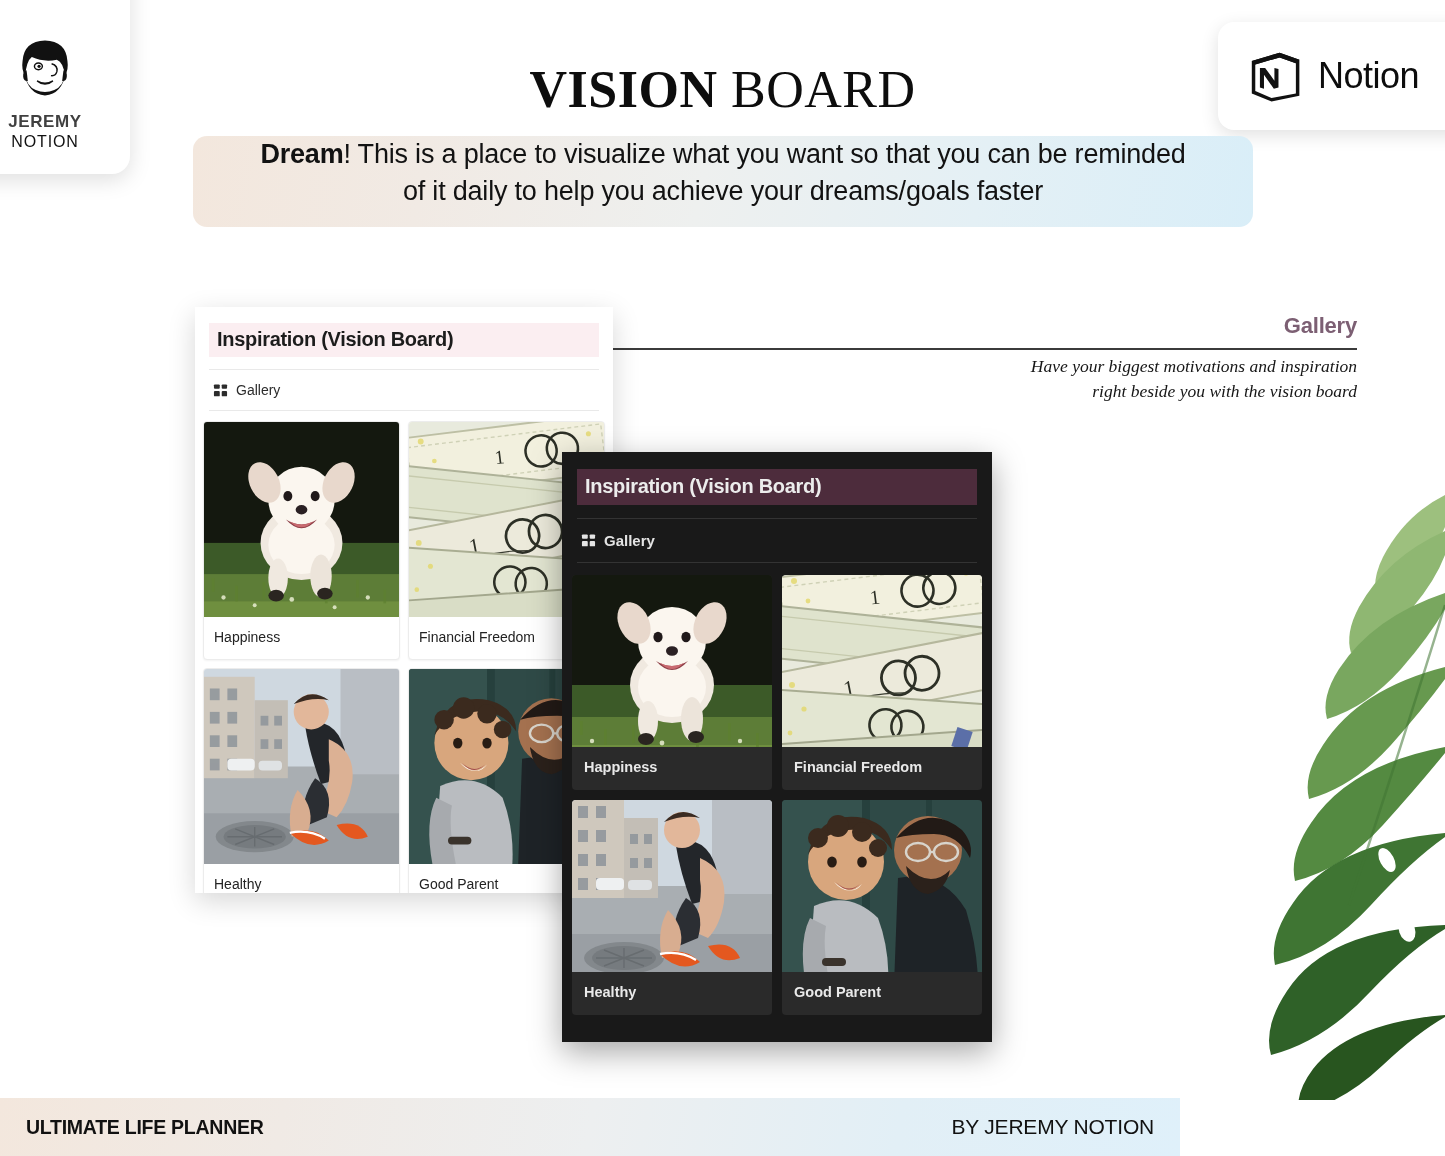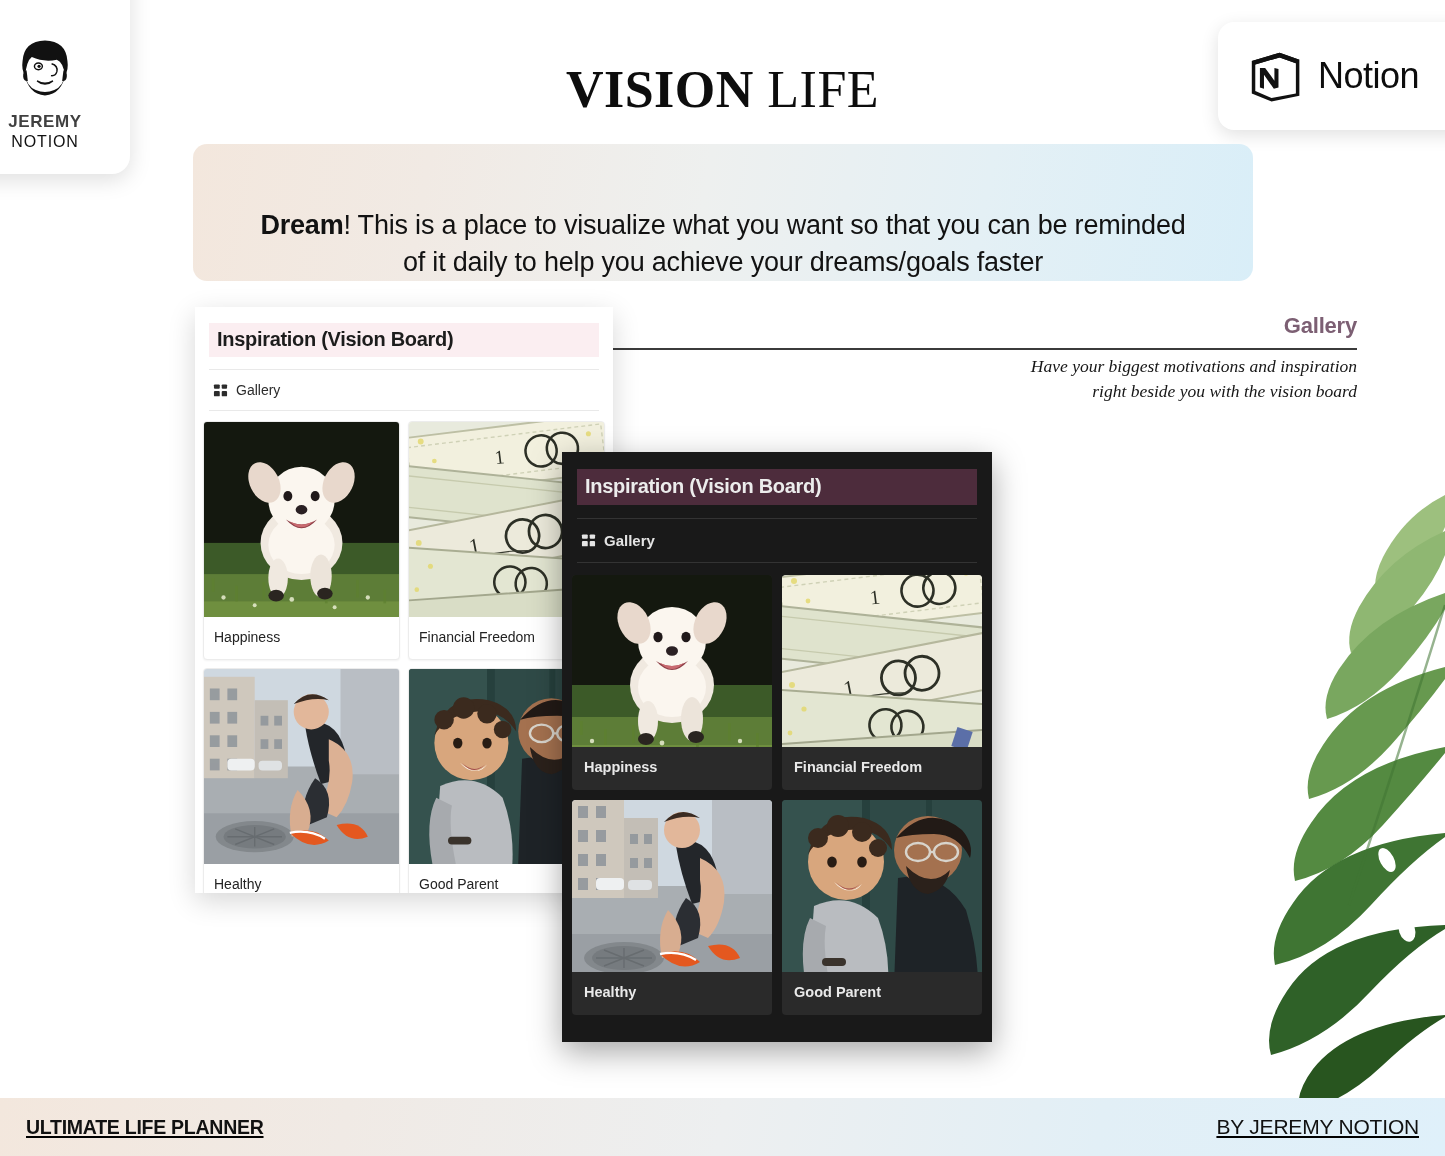--- a/index.html
+++ b/index.html
@@ -48,26 +48,26 @@
     background: #fff; border-radius: 16px;
     box-shadow: 0 5px 18px rgba(0,0,0,.12);
     display: flex; align-items: center; gap: 14px;
     padding-left: 28px;
   }
   .notion-cube { width: 58px; height: 58px; flex: none; }
   .notion-word { font-size: 36px; color: #0d0d0d; letter-spacing: -.5px; }
 
   
   .dream-banner {
-    position: absolute; left: 193px; top: 144px;
-    width: 1060px; height: 137px;
+    position: absolute; left: 193px; top: 136px;
+    width: 1060px; height: 91px;
     border-radius: 14px;
     background: linear-gradient(100deg,
         #f3e7dd 0%, #f1eae4 22%, #eef0ef 48%, #e4f0f5 74%, #d9eef8 100%);
-    display: flex; align-items: flex-end; justify-content: center;
+    display: flex; align-items: flex-start; justify-content: center;
     text-align: center;
   }
   .dream-text {
     font-size: 27px; color: #121212; line-height: 1.38;
     max-width: 950px; letter-spacing: -.2px;
   }
   .dream-text b { font-weight: bold; }
 
   
   .ann-title {
@@ -149,26 +149,25 @@
   .ico-gallery { width: 15px; height: 15px; flex: none; display: block; }
 
   
   .ph { width: 100%; height: 100%; display: block; }
 
   
   .leaf { position: absolute; right: 0; top: 485px; width: 210px; height: 615px; }
 
   
   .footer {
-    position: absolute; left: 0; bottom: 0; width: 1445px; height: 58px;
+    position: absolute; left: 0; bottom: 0; width: 1180px; height: 58px;
     background: linear-gradient(100deg,
         #f3e7dd 0%, #f0eae5 24%, #edeff0 50%, #e2eff6 76%, #dff0fa 100%);
     display: flex; align-items: center; justify-content: space-between;
     padding: 5px 26px;
-    text-decoration: underline;
   }
   .footer-left {
     font-size: 21px; font-weight: bold; color: #111;
     letter-spacing: -.3px; transform: scaleX(.93); transform-origin: left center;
   }
   .footer-right { font-size: 21px; color: #111; letter-spacing: -.2px; }
 </style>
 </head>
 <body>
 
@@ -383,21 +382,21 @@
 
 <div class="logo-card">
   <svg class="logo-face">
       <use href="#ico-face"></use>
     </svg>
   <div class="logo-name1">JEREMY</div>
   <div class="logo-name2">NOTION</div>
 </div>
 
 <h1 class="main-title">
-  <span class="t-bold">VISION</span><span>&nbsp;</span><span class="t-reg">LIFE</span>
+  <span class="t-bold">VISION</span><span>&nbsp;</span><span class="t-reg">BOARD</span>
 </h1>
 
 <div class="notion-badge">
   <svg class="notion-cube">
       <use href="#ico-notion-cube"></use>
     </svg>
   <span class="notion-word">Notion</span>
 </div>
 
 <div class="dream-banner">

